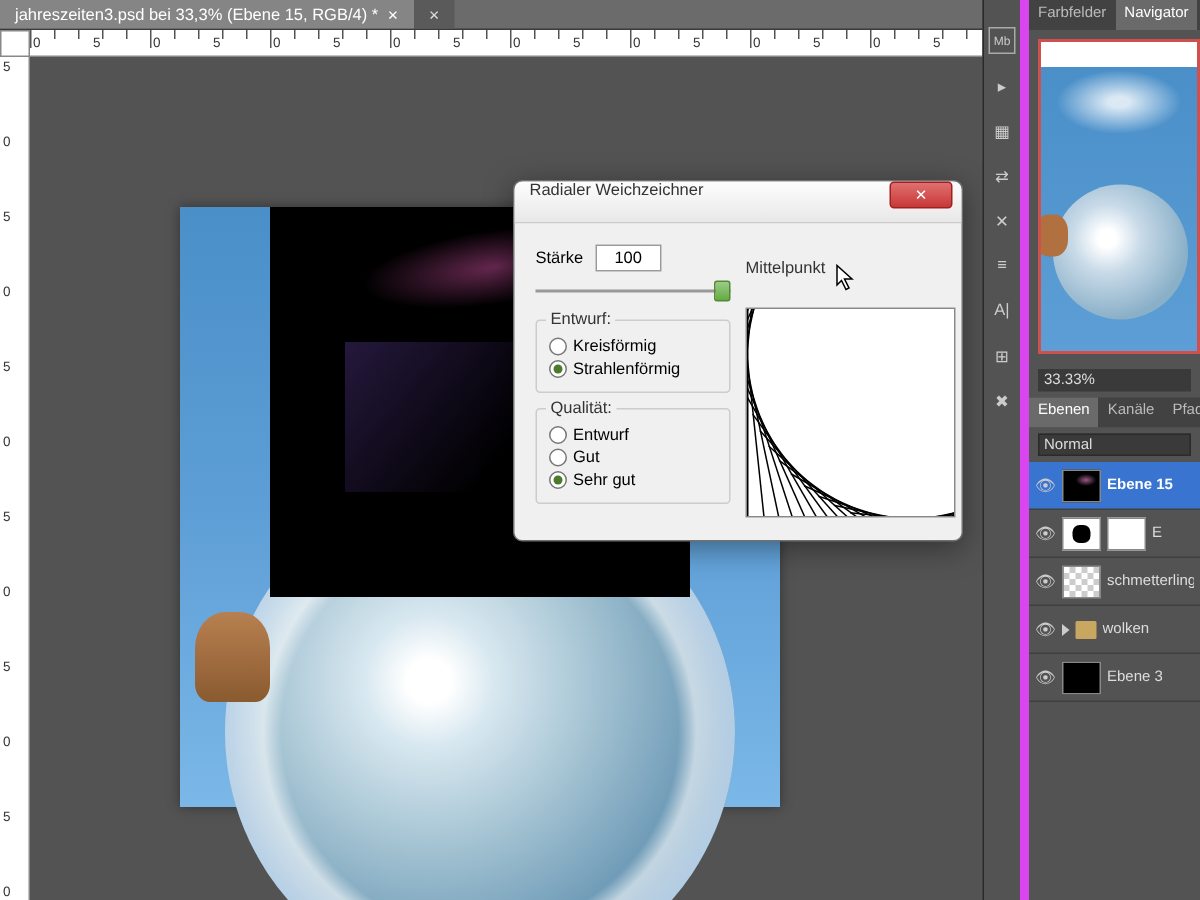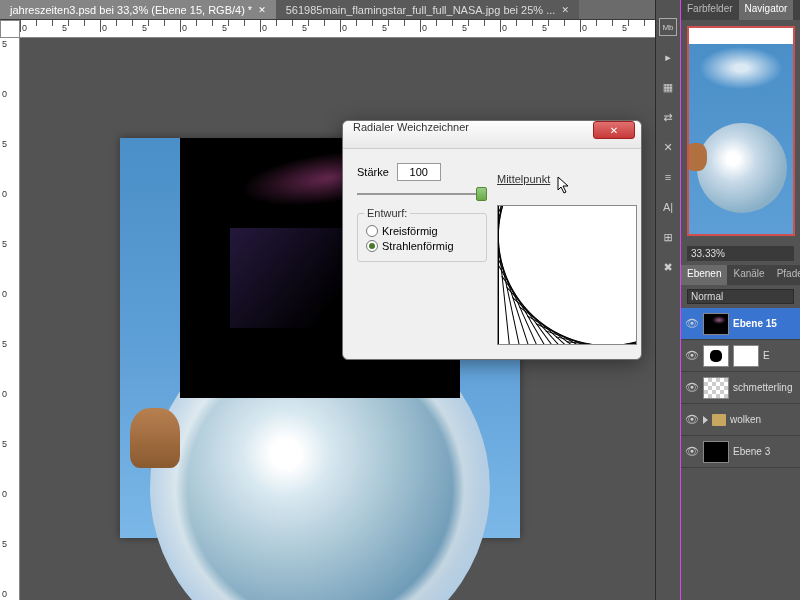--- a/index.html
+++ b/index.html
@@ -41,30 +41,30 @@
 .field-row { display:flex; align-items:center; gap:8px; margin-bottom:6px; }
 .num-input { width:44px; height:18px; border:1px solid #999; background:#fff; text-align:center; }
 .slider { position:relative; width:130px; height:14px; margin-bottom:12px; }
 .slider-track { position:absolute; top:6px; left:0; right:0; height:2px; background:#999; }
 .slider-thumb { position:absolute; top:0; right:0; width:11px; height:14px; background:linear-gradient(#9c8,#6a4); border:1px solid #583; border-radius:2px; cursor:pointer; }
 .group { border:1px solid #ccc; border-radius:3px; padding:8px 8px 6px; margin-bottom:10px; position:relative; background:#f0f0f0; }
 .group-label { position:absolute; top:-7px; left:6px; background:#f0f0f0; padding:0 3px; color:#333; }
 .radio-row { display:flex; align-items:center; gap:4px; margin:3px 0; cursor:pointer; }
 .radio { width:12px; height:12px; border:1px solid #777; border-radius:50%; background:#fff; display:flex; align-items:center; justify-content:center; }
 .radio.checked::after { content:""; width:6px; height:6px; border-radius:50%; background:#4a7a2a; }
-.preview-label { color:#333; margin-bottom:20px;text-decoration:underline; }
+.preview-label { color:#333; margin-bottom:20px; }
 .preview { width:140px; height:140px; border:1px solid #888; background:#fff; position:relative; overflow:hidden; }
 .ray { position:absolute; top:0; left:0; width:1px; height:200px; background:#000; transform-origin:110px 30px; }
 .cursor { position:absolute; top:176px; left:557px; width:16px; height:20px; z-index:100; }
 .cursor svg { width:16px; height:20px; }
 
 
 .rail { position:absolute; top:0; right:120px; width:25px; height:100%; background:#535353; border-left:1px solid #2a2a2a; display:flex; flex-direction:column; align-items:center; gap:12px; padding-top:18px; }
 .rail-icon { width:18px; height:18px; display:flex; align-items:center; justify-content:center; color:#ccc; cursor:pointer; }
-.panels { position:absolute; top:0; right:0; width:120px; height:100%; background:#535353; border-left:1px solid #d946ef; display:flex; flex-direction:column; }
+.panels { position:absolute; top:0; right:0; width:120px; height:100%; background:#535353; border-left:6px solid #d946ef; display:flex; flex-direction:column; }
 .panel-tabs { display:flex; background:#424242; height:20px; }
 .ptab { padding:3px 6px; color:#bbb; cursor:pointer; font-size:10px; }
 .ptab.active { background:#6a6a6a; color:#fff; }
 .nav-body { padding:6px; background:#535353; }
 .nav-thumb { width:108px; height:210px; border:2px solid #d05050; position:relative; overflow:hidden; background:linear-gradient(180deg,#fff 0%,#fff 8%,#4a8fc8 8%,#5d9ed6 100%); }
 .nav-thumb .planet-mini { position:absolute; top:95px; left:8px; width:90px; height:90px; border-radius:50%; background:radial-gradient(circle at 40% 40%,#fff 8%,#c8dae8 30%,#8ab0c8 70%); }
 .nav-thumb .sky-mini { position:absolute; top:15px; left:3px; right:3px; height:50px; background:radial-gradient(ellipse at 50% 50%, rgba(255,255,255,0.8) 10%, transparent 60%); }
 .nav-thumb .dog-mini { position:absolute; top:115px; left:-4px; width:22px; height:28px; background:#b07040; border-radius:40%; }
 .zoom-row { display:flex; align-items:center; padding:4px 6px; gap:4px; background:#535353; }
 .zoom-val { flex:1; background:#3a3a3a; color:#ddd; padding:2px 4px; font-size:10px; }
@@ -91,21 +91,20 @@
 </style>
 </head>
 <body>
 
 <div class="tabs">
   <div class="tab active">
     <span>jahreszeiten3.psd bei 33,3% (Ebene 15, RGB/4) *</span>
     <span class="x">✕</span>
   </div>
   <div class="tab">
-    <span>561985main_flamingstar_full_full_NASA.jpg bei 25% ...</span>
     <span class="x">✕</span>
   </div>
 </div>
 
 <div class="ruler-corner"></div>
 <div class="ruler-h">
     <div class="ticks" id="ticks-h">
       <div class="tick major" style="left: 0px;"></div>
       <div class="tick" style="left: 16px;"></div>
       <div class="tick" style="left: 32px;"></div>
@@ -208,20 +207,35 @@
         <div class="group-label">Entwurf:</div>
         <div class="radio-row">
           <div class="radio"></div>
           <span>Kreisförmig</span>
         </div>
         <div class="radio-row">
           <div class="radio checked"></div>
           <span>Strahlenförmig</span>
         </div>
       </div>
+      <div class="group">
+        <div class="group-label">Qualität:</div>
+        <div class="radio-row">
+          <div class="radio"></div>
+          <span>Entwurf</span>
+        </div>
+        <div class="radio-row">
+          <div class="radio"></div>
+          <span>Gut</span>
+        </div>
+        <div class="radio-row">
+          <div class="radio checked"></div>
+          <span>Sehr gut</span>
+        </div>
+      </div>
     </div>
     <div>
       <div style="height:10px"></div>
       <div class="preview-label">Mittelpunkt</div>
       <div class="preview" id="preview">
           <div class="ray" style="transform: rotate(0deg);"></div>
           <div class="ray" style="transform: rotate(6deg);"></div>
           <div class="ray" style="transform: rotate(12deg);"></div>
           <div class="ray" style="transform: rotate(18deg);"></div>
           <div class="ray" style="transform: rotate(24deg);"></div>

